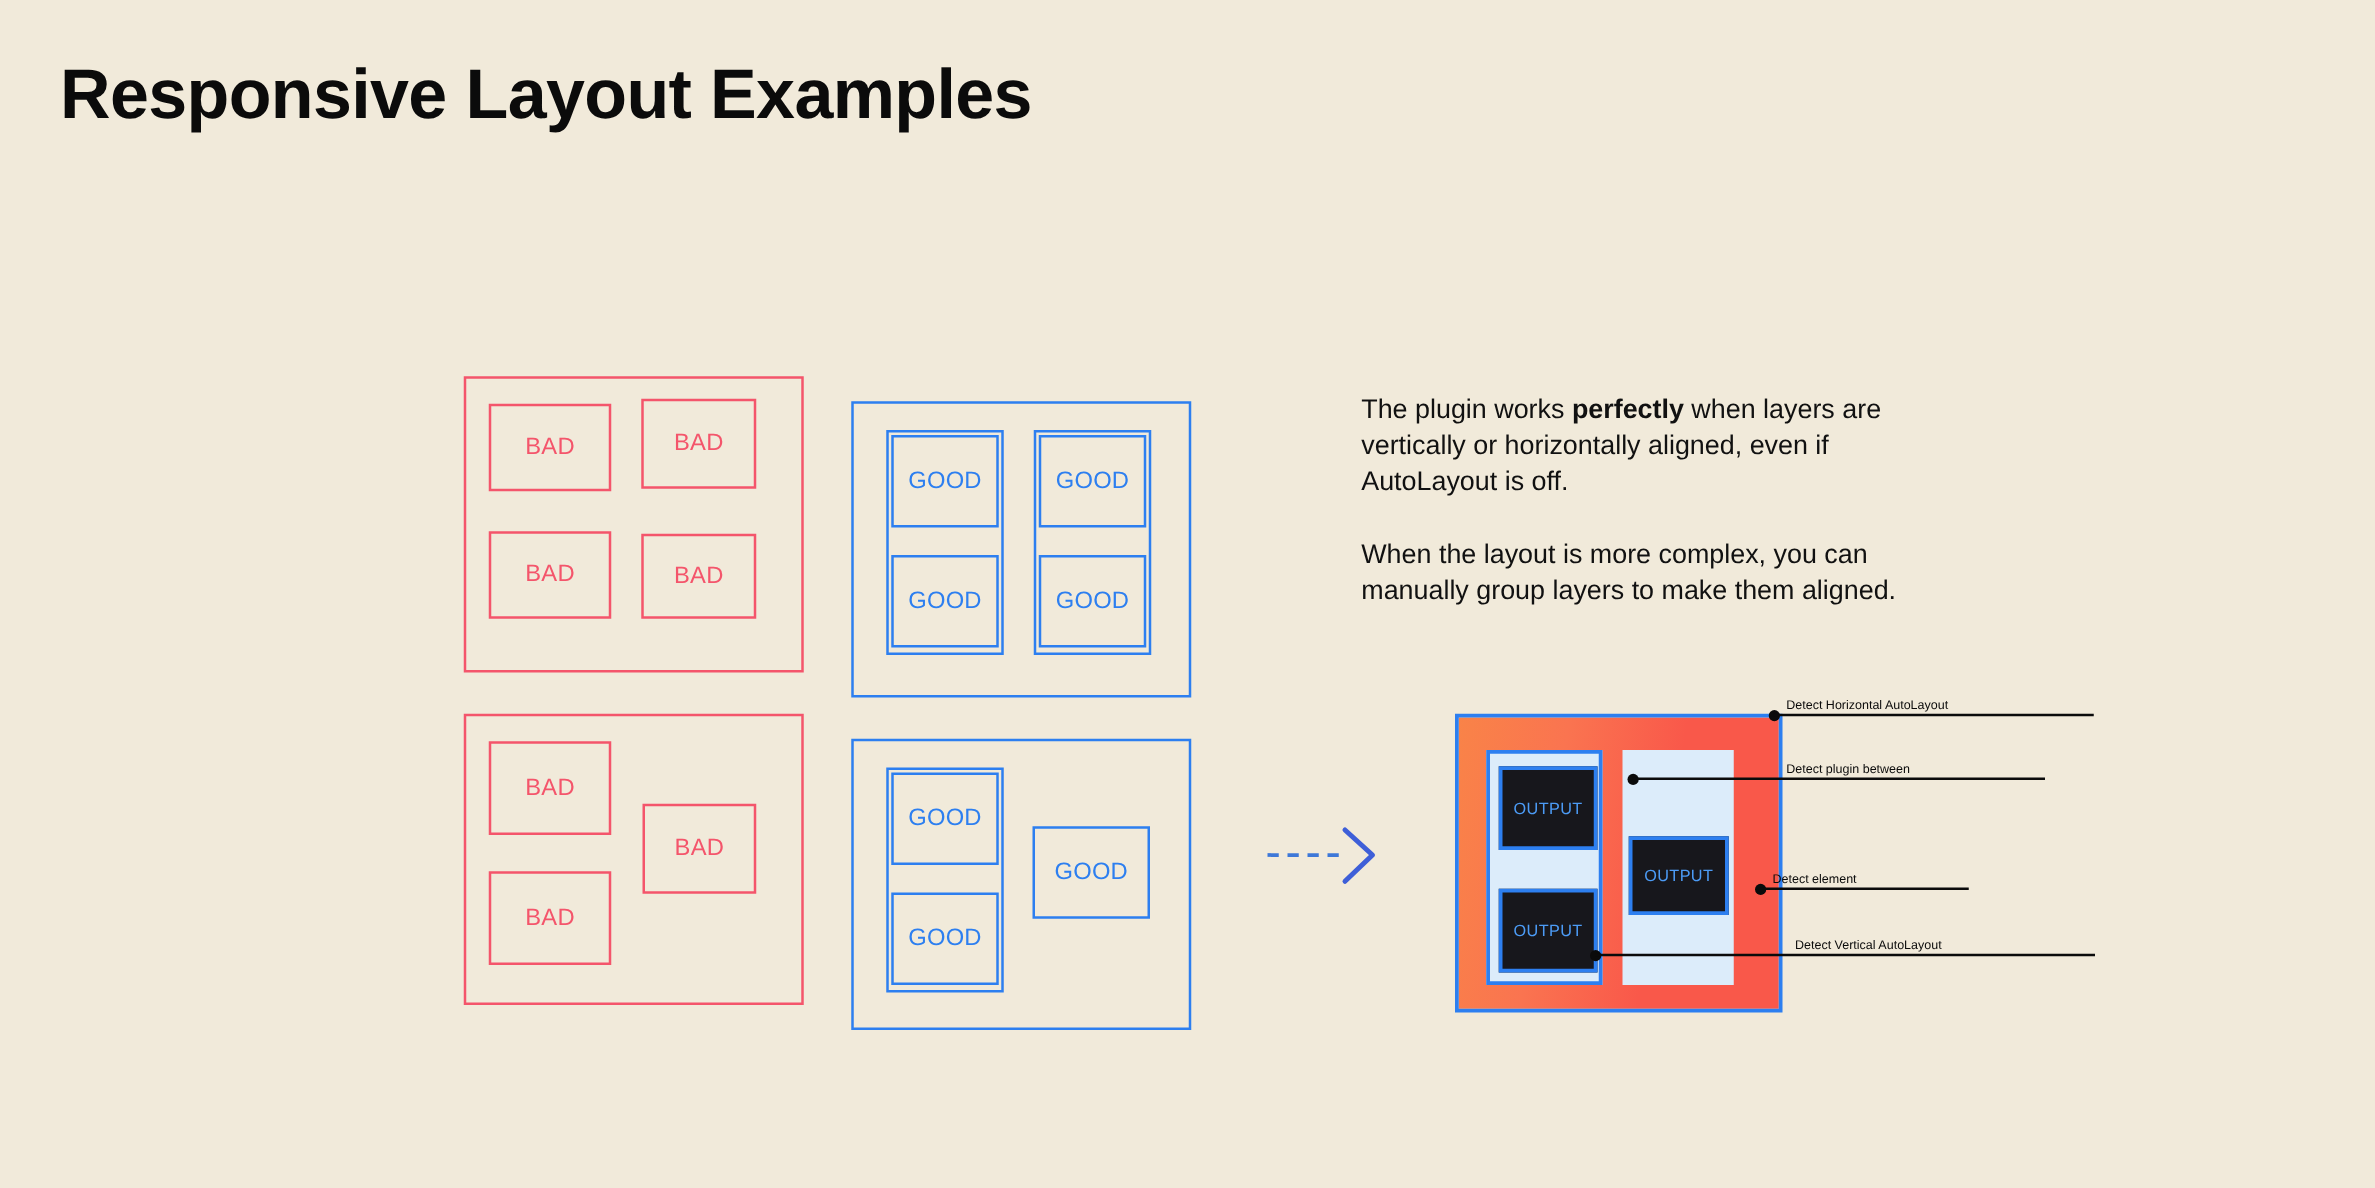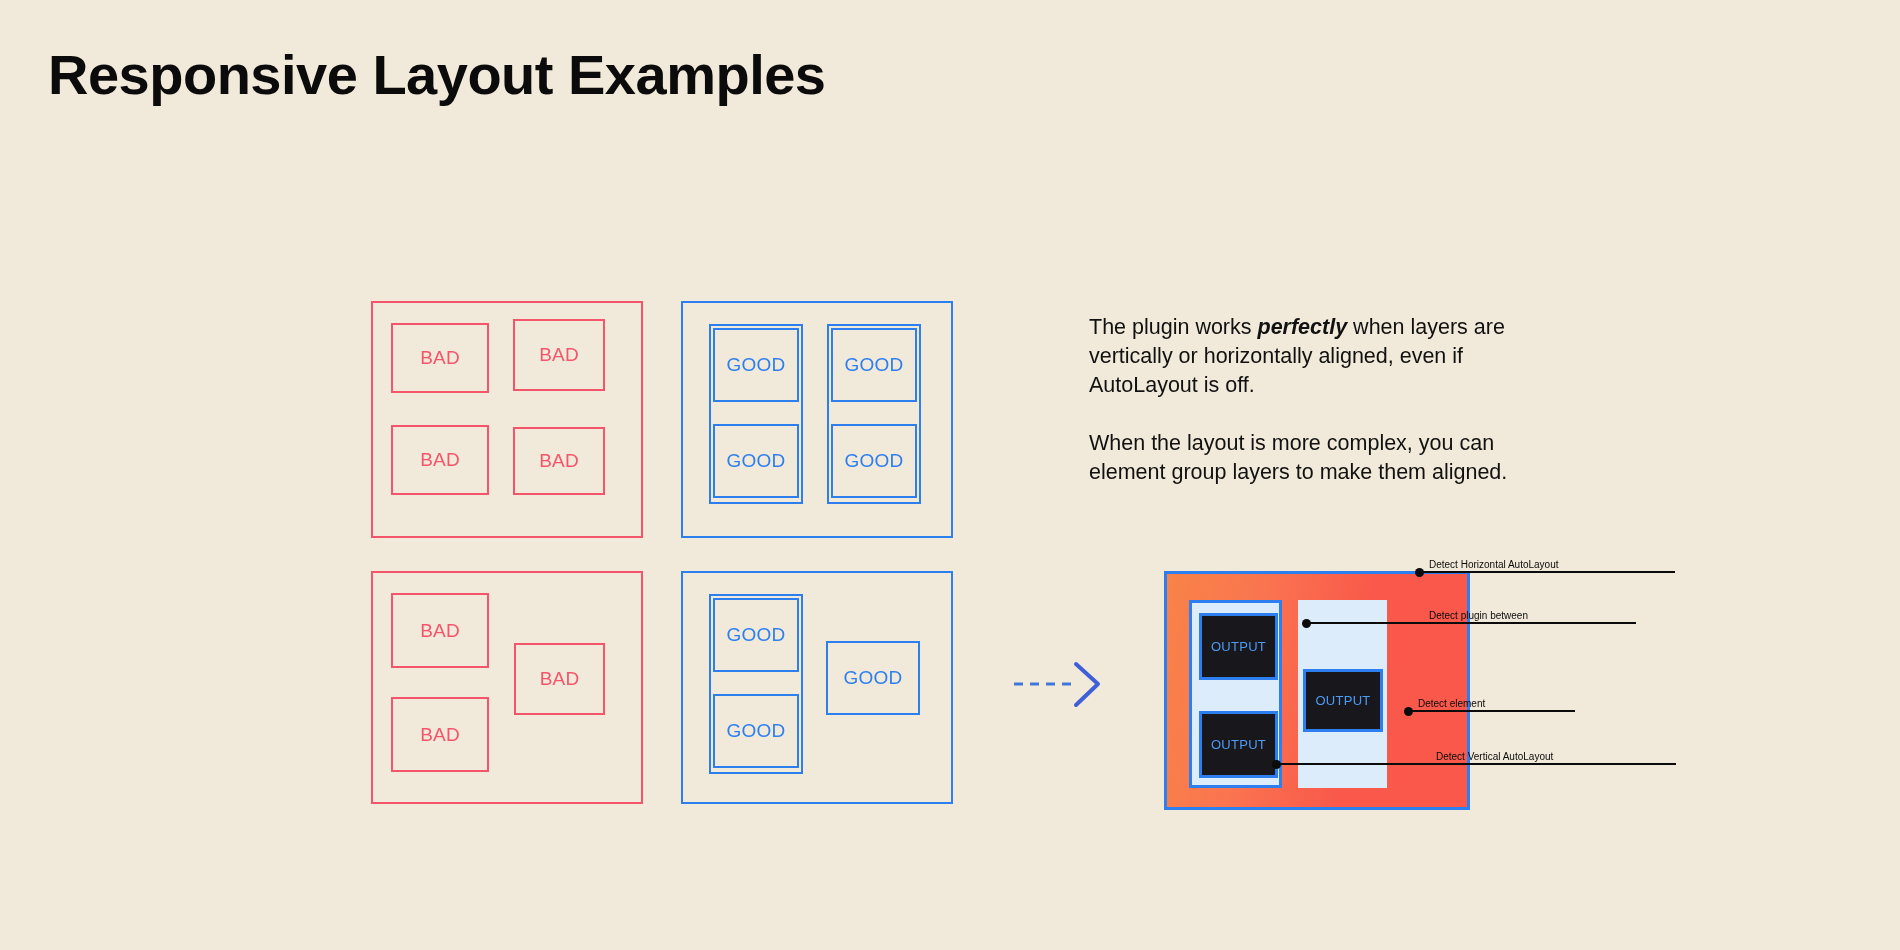--- a/index.html
+++ b/index.html
@@ -30,21 +30,21 @@
     color: #0B0B0B;
     white-space: nowrap;
   }
 
   
   .group {
     position: absolute;
     background: transparent;
   }
   .group.bad  { border: 2.5px solid #F4556B; text-align: right; }
-  .group.good { border: 2.5px solid #2D7FF0; }
+  .group.good { border: 2.5px solid #2D7FF0; margin-top: 20px; }
 
   
   #group-bad-grid   { left: 371px; top: 301px; width: 272px; height: 237px; }
   
   #group-good-grid  { left: 681px; top: 301px; width: 272px; height: 237px; }
   
   #group-bad-free   { left: 371px; top: 571px; width: 272px; height: 233px; }
   
   #group-good-free  { left: 681px; top: 571px; width: 272px; height: 233px; }
 
@@ -72,31 +72,31 @@
   .copy {
     position: absolute;
     left: 1089px;
     top: 313px;
     width: 470px;
     font-size: 21.5px;
     line-height: 29px;
     color: #111111;
   }
   .copy p + p { margin-top: 29px; }
-  .copy b { font-weight: bold; font-style: italic; }
+  .copy b { font-weight: bold; }
 
   
   .arrow { position: absolute; left: 1012px; top: 660px; width: 96px; height: 48px; }
 
   
   .mockup {
     position: absolute;
     left: 1164px;
     top: 571px;
-    width: 306px;
+    width: 262px;
     height: 239px;
     border: 3px solid #2D7FF0;
     background: linear-gradient(100deg, #F98348 0%, #FA7450 30%, #F9584A 62%, #F9584A 100%);
     padding: 4px;
   }
   
   .mk-col {
     position: absolute;
     left: 22px; top: 26px;
     width: 93px; height: 188px;
@@ -197,21 +197,21 @@
   <div class="group good" id="group-good-free">
     <div class="wrapper" style="left:26px; top:21px; width:94px; height:180px;">
       <div class="leaf good" style="left:2px; top:2px; width:86px; height:74px;">GOOD</div>
       <div class="leaf good" style="left:2px; top:98px; width:86px; height:74px;">GOOD</div>
     </div>
     <div class="leaf good" style="left:143px; top:68px; width:94px; height:74px;">GOOD</div>
   </div>
 
   <div class="copy">
     <p><span>The plugin works </span><b>perfectly</b><span> when layers are vertically or horizontally aligned, even if AutoLayout is off.</span></p>
-    <p>When the layout is more complex, you can element group layers to make them aligned.</p>
+    <p>When the layout is more complex, you can manually group layers to make them aligned.</p>
   </div>
 
   <div class="arrow">
     <svg width="96" height="48" viewBox="0 0 96 48">
       <line x1="2" y1="24" x2="66" y2="24" stroke="#3E78D8" stroke-width="3" stroke-dasharray="9 7"></line>
       <polyline points="64,4 86,24 64,45" fill="none" stroke="#3E5FD8" stroke-width="4" stroke-linecap="round" stroke-linejoin="round"></polyline>
     </svg>
   </div>
 
   <div class="mockup">

